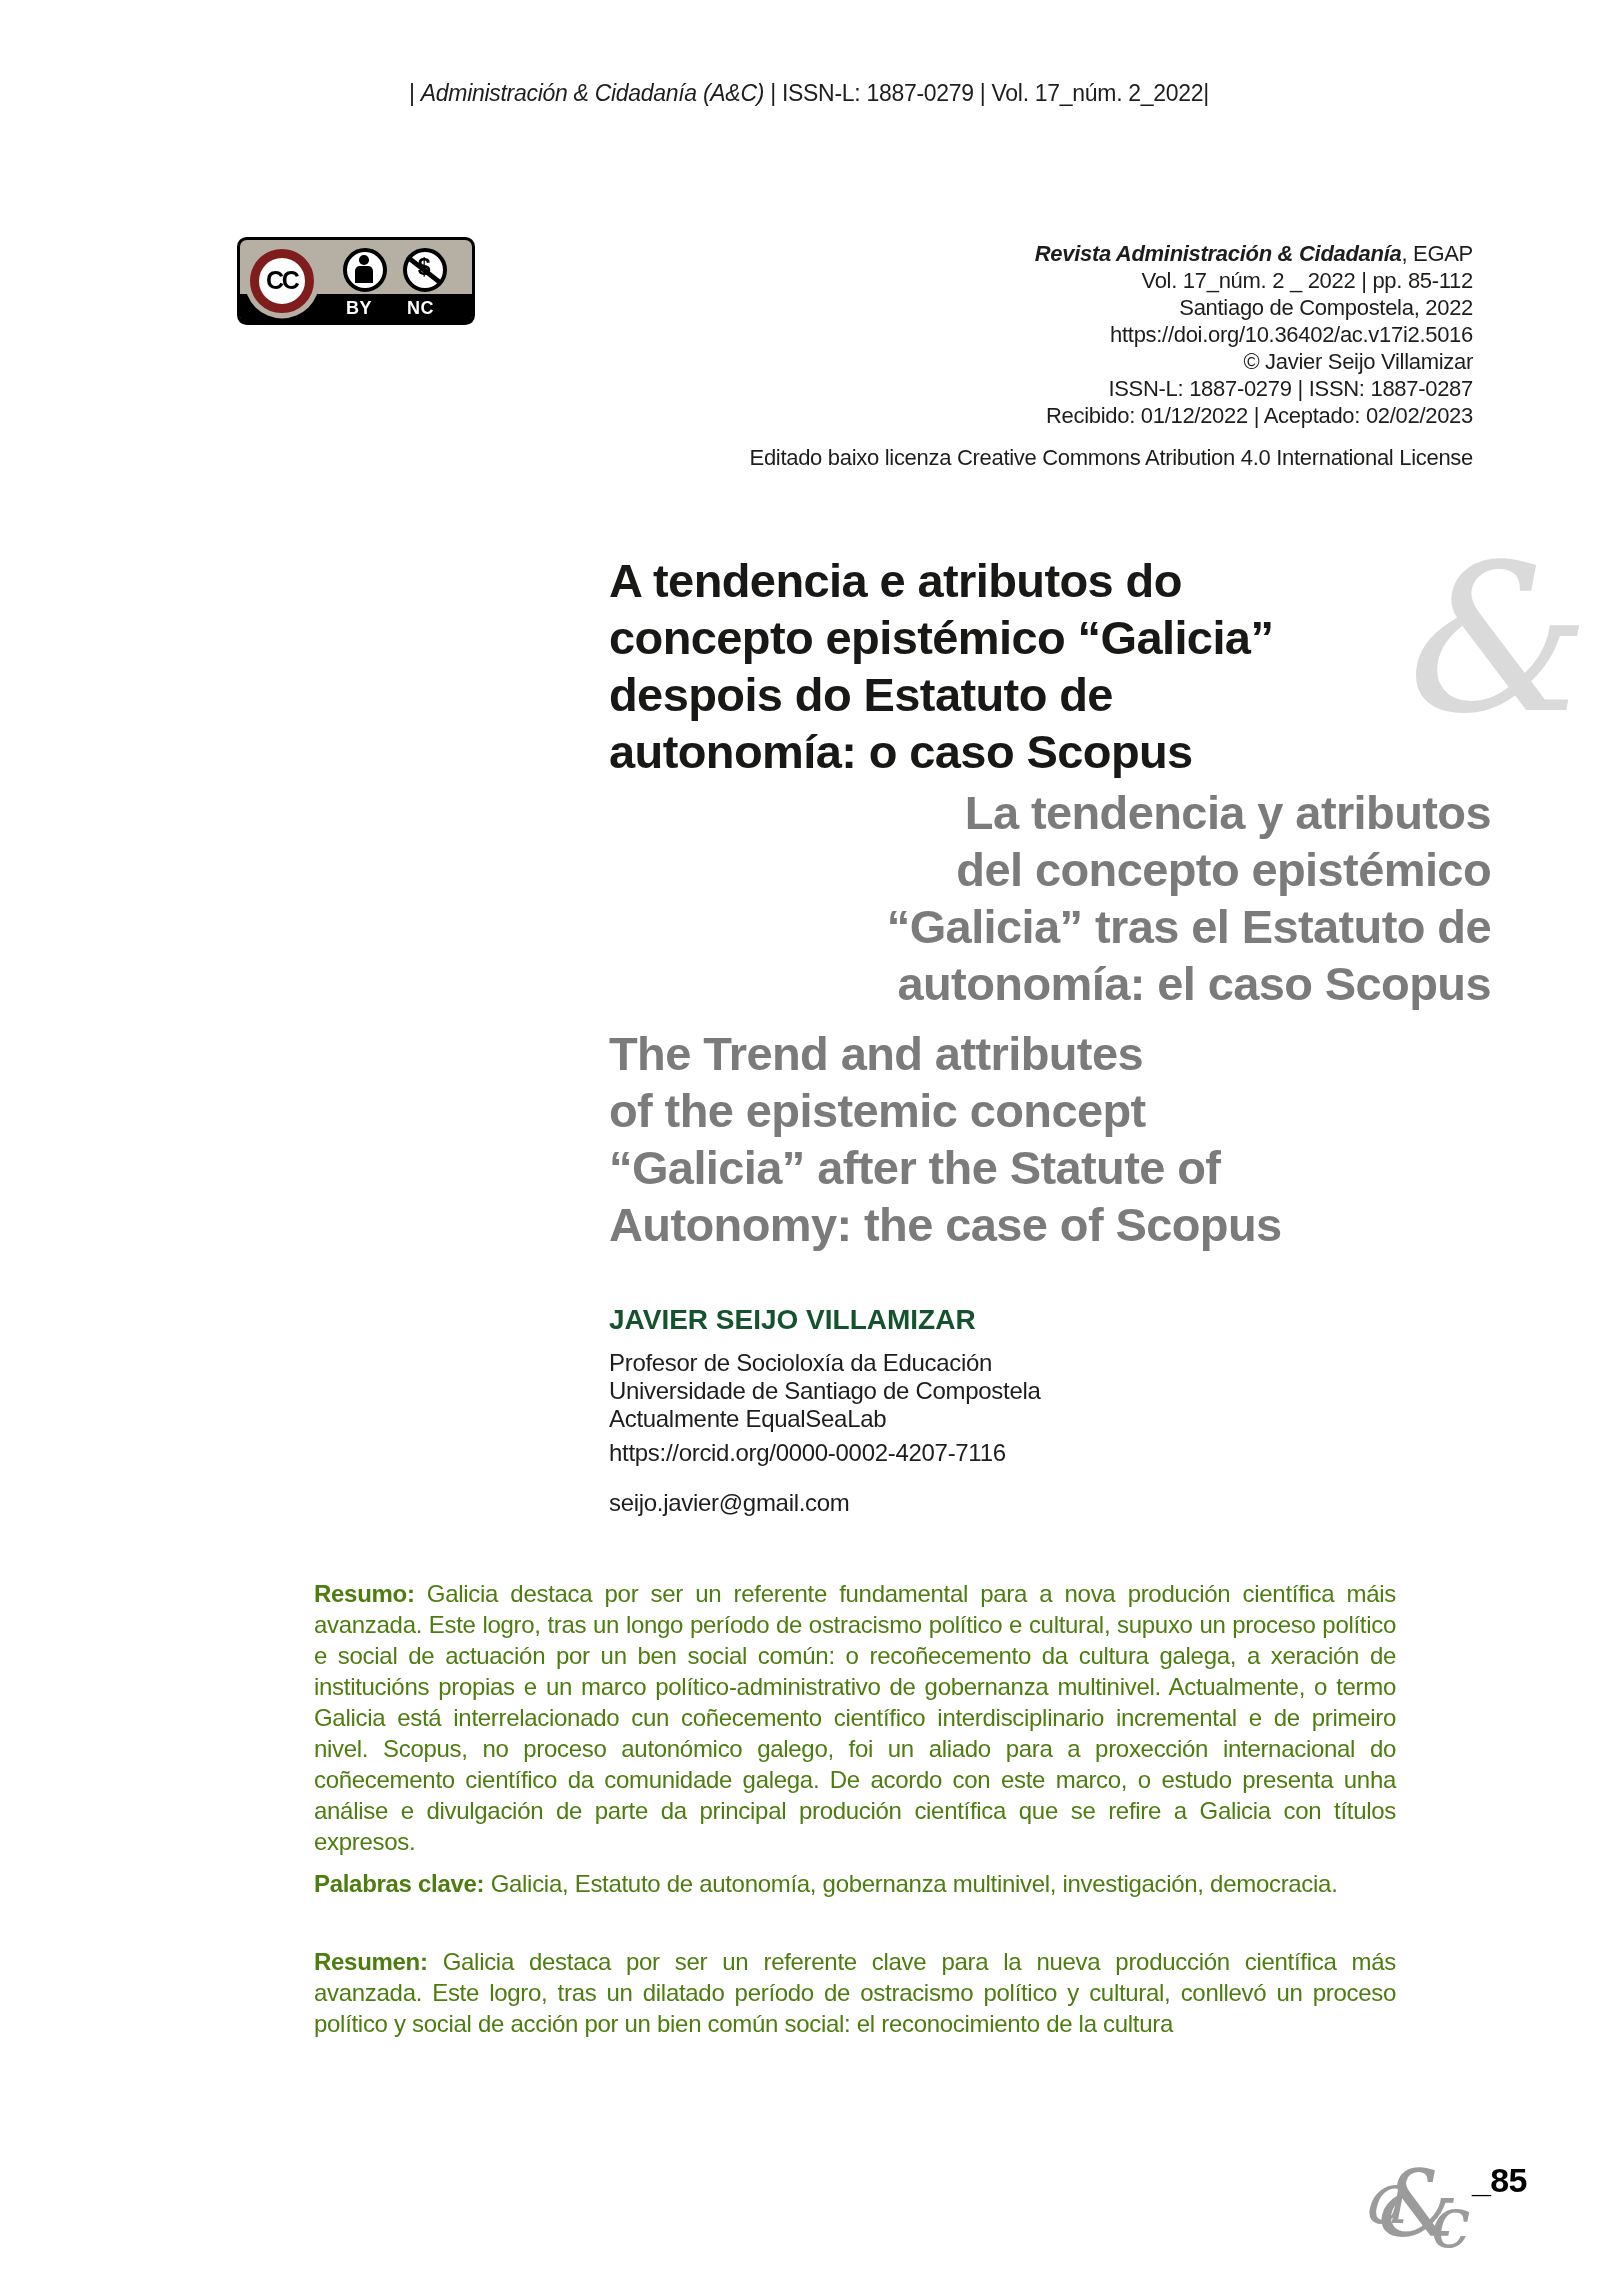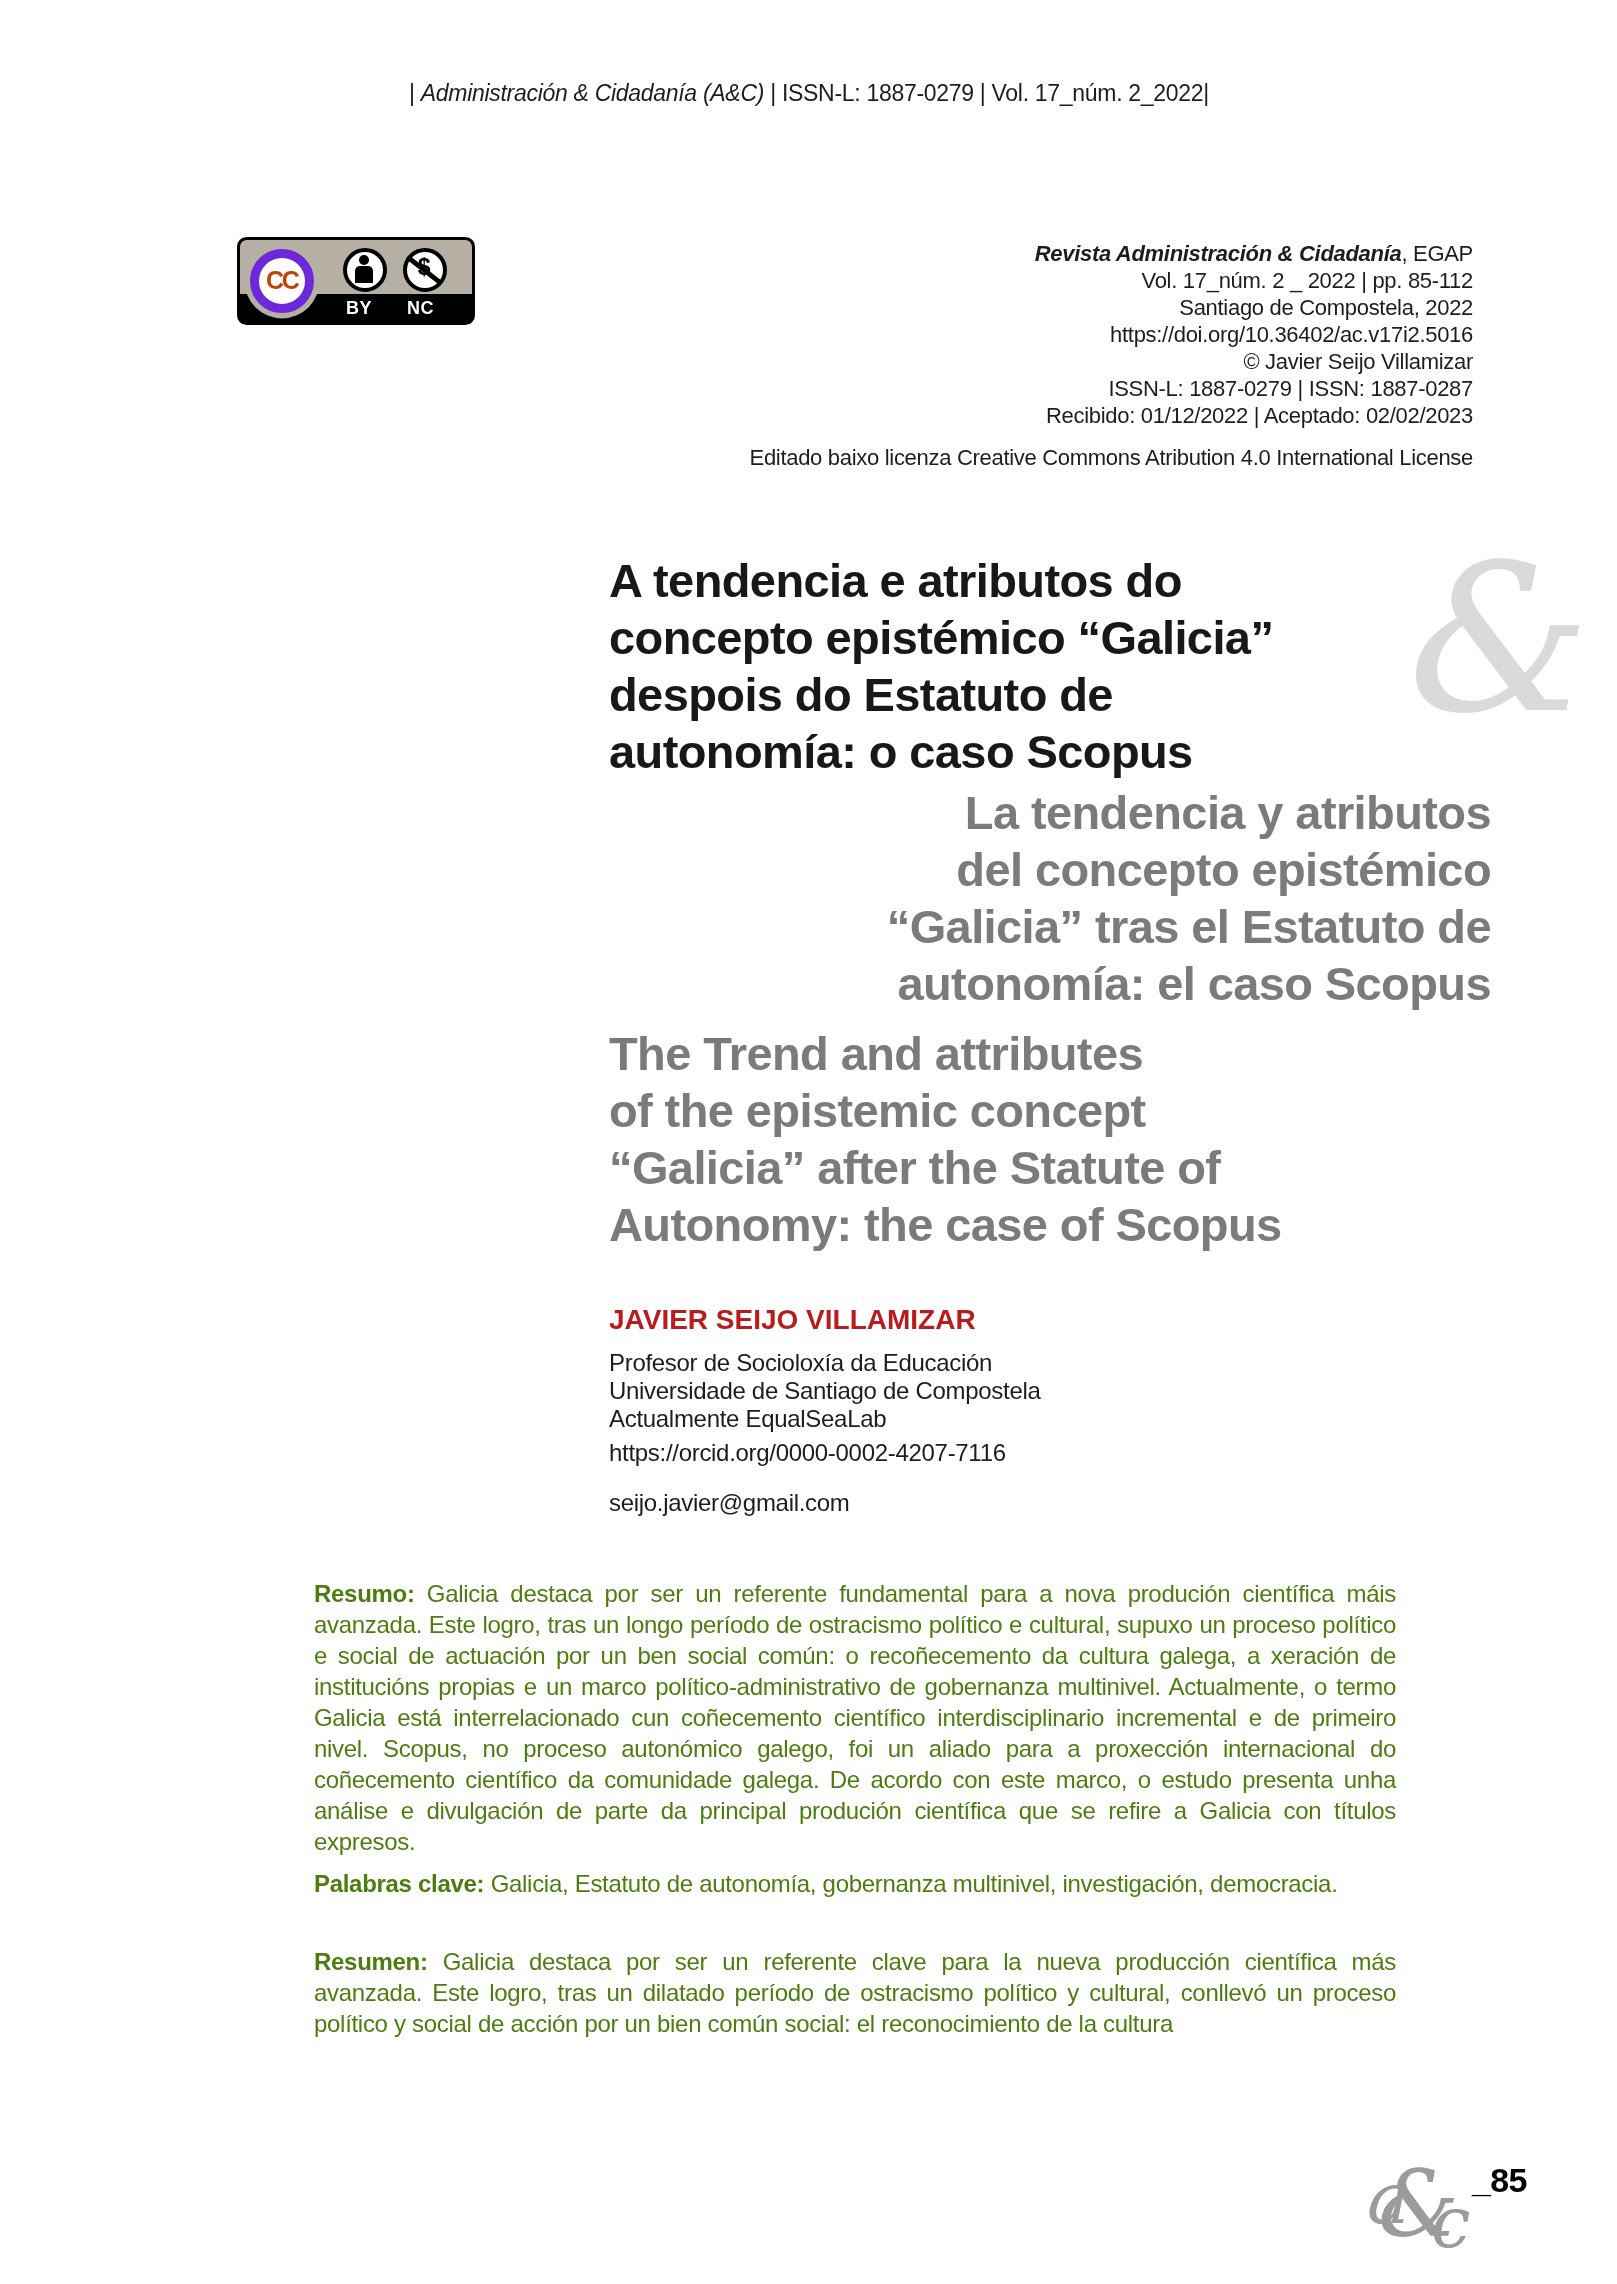--- a/index.html
+++ b/index.html
@@ -25,24 +25,24 @@
     position:absolute; left:0; bottom:0; width:100%; height:28px;
     background:#000; border-radius:0 0 5.4px 5.4px;
   }
   .cc-by, .cc-nc {
     position:absolute; top:3.6px; color:#fff; font-weight:bold; font-size:18px; letter-spacing:0.6px;
   }
   .cc-by { left:106px; }
   .cc-nc { left:167px; }
   .cc-circle {
     position:absolute; left:9.7px; top:8.5px; width:64px; height:64px;
-    background:#fff; border:9px solid #6d28d9; border-radius:50%;
+    background:#fff; border:9px solid #7f1d1d; border-radius:50%;
     box-sizing:border-box; box-shadow:0 0 0 5.4px #b5b0a3;
     display:flex; align-items:center; justify-content:center;
-    font-weight:bold; font-size:25px; color:#c2410c; letter-spacing:-2.4px; z-index:2;
+    font-weight:bold; font-size:25px; color:#000000; letter-spacing:-2.4px; z-index:2;
   }
   .icon-circle {
     position:absolute; top:7.9px; width:44px; height:44px; background:#fff;
     border:4.8px solid #000; border-radius:50%; box-sizing:border-box; z-index:1;
   }
   .person { left:103px; }
   .p-head {
     position:absolute; left:12px; top:3px; width:9.7px; height:9.7px;
     background:#000; border-radius:50%;
   }
@@ -83,21 +83,21 @@
     font-size:47px; line-height:57px; font-weight:bold; letter-spacing:-0.6px;
     white-space:pre-line;
   }
   .title-gl { top:552px; color:#181817; }
   .title-es { top:784px; color:#7b7b7b;text-align:right; }
   .title-en { top:1025px; color:#7b7b7b; }
 
   
   .author-name {
     position:absolute; left:609px; top:1304px;
-    font-size:28px; font-weight:bold; color:#b91c1c; letter-spacing:0;
+    font-size:28px; font-weight:bold; color:#14532d; letter-spacing:0;
   }
   .author-info {
     position:absolute; left:609px; top:1349px;
     font-size:24px; line-height:28px; color:#1d1d1b;
   }
   .orcid { position:absolute; left:609px; top:1439px; font-size:24px; color:#1d1d1b; }
   .email { position:absolute; left:609px; top:1489px; font-size:24px; color:#1d1d1b; }
 
   
   .abs {

